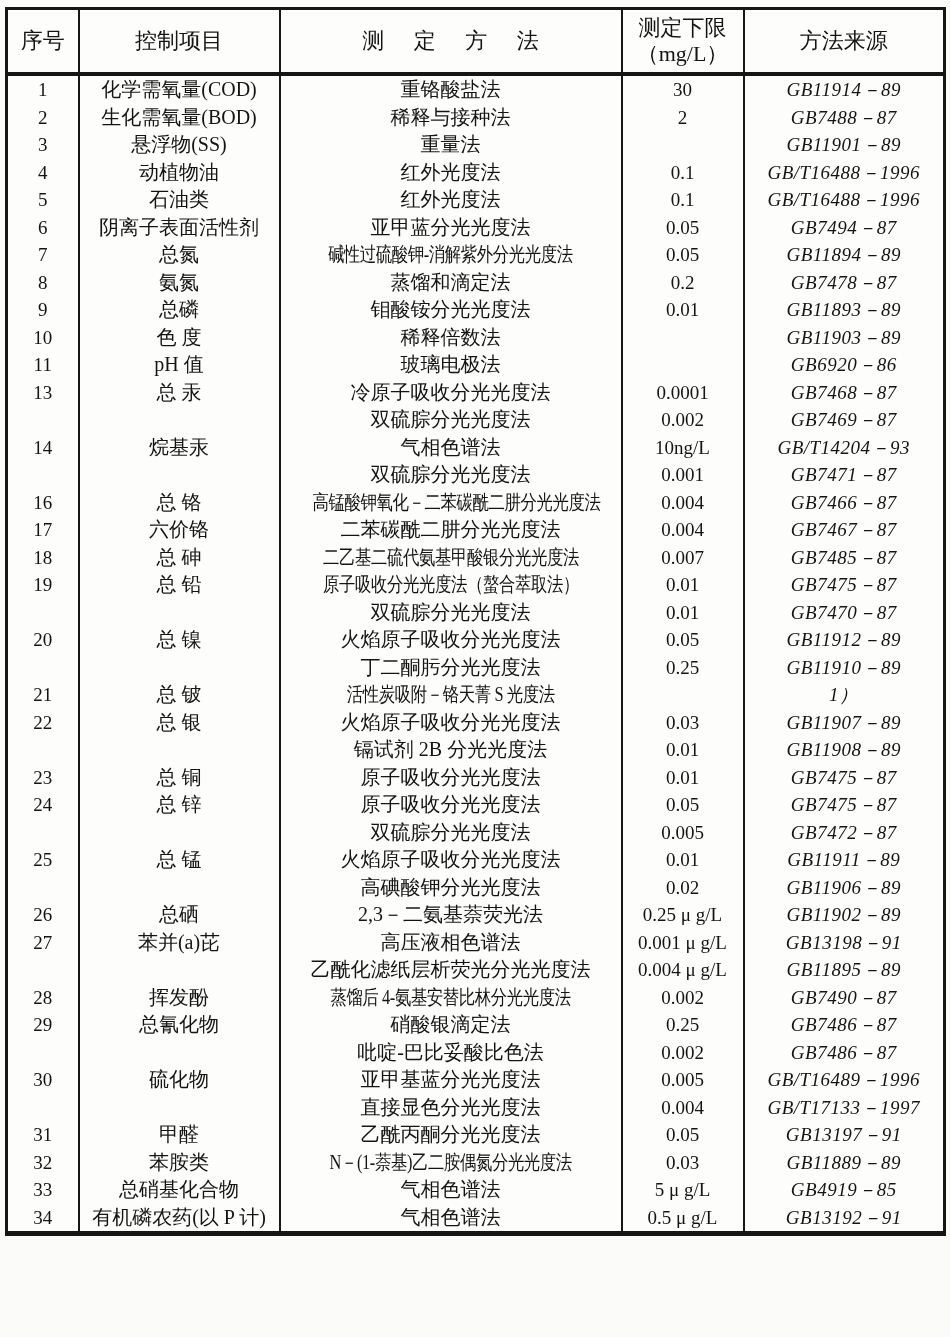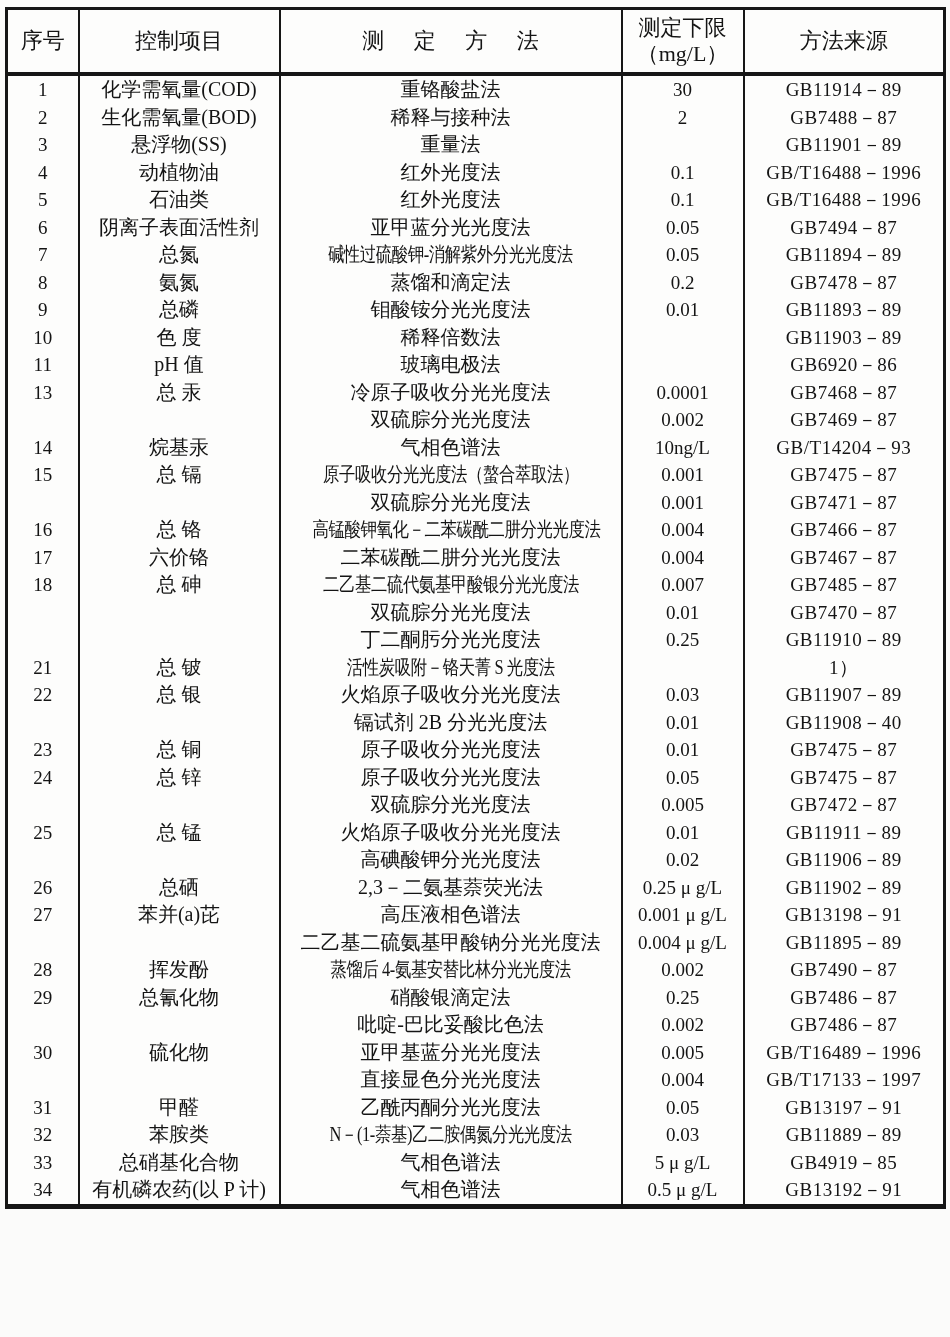--- a/index.html
+++ b/index.html
@@ -43,21 +43,21 @@
     line-height:26px;
   }
   thead th .sp{letter-spacing:12px;margin-left:12px;}
   tbody td{
     height:27.5px;
     font-size:20px;
     line-height:27.5px;
   }
   tbody td.no{font-size:19px;}
   tbody td.limit{font-size:19px;}
-  tbody td.source{font-size:19px;letter-spacing:0.5px;}
+  tbody td.source{font-size:19px;letter-spacing:0.5px;font-style:italic;}
   tbody td .condensed{
     display:inline-block;
     transform:scaleX(0.82);
     transform-origin:center;
     letter-spacing:-0.5px;
   }
 </style>
 </head>
 <body>
 
@@ -177,27 +177,20 @@
           <td class="v source">GB7469－87</td>
         </tr>
         <tr>
           <td class="no">14</td>
           <td class="v item">烷基汞</td>
           <td class="v method"><span>气相色谱法</span></td>
           <td class="v limit">10ng/L</td>
           <td class="v source">GB/T14204－93</td>
         </tr>
         <tr>
-          <td class="no">15</td>
-          <td class="v item">总 镉</td>
-          <td class="v method"><span class="condensed">原子吸收分光光度法（螯合萃取法）</span></td>
-          <td class="v limit">0.001</td>
-          <td class="v source">GB7475－87</td>
-        </tr>
-        <tr>
           <td class="no"></td>
           <td class="v item"></td>
           <td class="v method"><span>双硫腙分光光度法</span></td>
           <td class="v limit">0.001</td>
           <td class="v source">GB7471－87</td>
         </tr>
         <tr>
           <td class="no">16</td>
           <td class="v item">总 铬</td>
           <td class="v method"><span class="condensed">高锰酸钾氧化－二苯碳酰二肼分光光度法</span></td>
@@ -212,25 +205,39 @@
           <td class="v source">GB7467－87</td>
         </tr>
         <tr>
           <td class="no">18</td>
           <td class="v item">总 砷</td>
           <td class="v method"><span class="condensed">二乙基二硫代氨基甲酸银分光光度法</span></td>
           <td class="v limit">0.007</td>
           <td class="v source">GB7485－87</td>
         </tr>
         <tr>
+          <td class="no">19</td>
+          <td class="v item">总 铅</td>
+          <td class="v method"><span class="condensed">原子吸收分光光度法（螯合萃取法）</span></td>
+          <td class="v limit">0.01</td>
+          <td class="v source">GB7475－87</td>
+        </tr>
+        <tr>
           <td class="no"></td>
           <td class="v item"></td>
           <td class="v method"><span>双硫腙分光光度法</span></td>
           <td class="v limit">0.01</td>
           <td class="v source">GB7470－87</td>
+        </tr>
+        <tr>
+          <td class="no">20</td>
+          <td class="v item">总 镍</td>
+          <td class="v method"><span>火焰原子吸收分光光度法</span></td>
+          <td class="v limit">0.05</td>
+          <td class="v source">GB11912－89</td>
         </tr>
         <tr>
           <td class="no"></td>
           <td class="v item"></td>
           <td class="v method"><span>丁二酮肟分光光度法</span></td>
           <td class="v limit">0.25</td>
           <td class="v source">GB11910－89</td>
         </tr>
         <tr>
           <td class="no">21</td>
@@ -244,21 +251,21 @@
           <td class="v item">总 银</td>
           <td class="v method"><span>火焰原子吸收分光光度法</span></td>
           <td class="v limit">0.03</td>
           <td class="v source">GB11907－89</td>
         </tr>
         <tr>
           <td class="no"></td>
           <td class="v item"></td>
           <td class="v method"><span>镉试剂 2B 分光光度法</span></td>
           <td class="v limit">0.01</td>
-          <td class="v source">GB11908－40</td>
+          <td class="v source">GB11908－89</td>
         </tr>
         <tr>
           <td class="no">23</td>
           <td class="v item">总 铜</td>
           <td class="v method"><span>原子吸收分光光度法</span></td>
           <td class="v limit">0.01</td>
           <td class="v source">GB7475－87</td>
         </tr>
         <tr>
           <td class="no">24</td>
@@ -298,21 +305,21 @@
         <tr>
           <td class="no">27</td>
           <td class="v item">苯并(a)芘</td>
           <td class="v method"><span>高压液相色谱法</span></td>
           <td class="v limit">0.001 μ g/L</td>
           <td class="v source">GB13198－91</td>
         </tr>
         <tr>
           <td class="no"></td>
           <td class="v item"></td>
-          <td class="v method"><span>二乙基二硫氨基甲酸钠分光光度法</span></td>
+          <td class="v method"><span>乙酰化滤纸层析荧光分光光度法</span></td>
           <td class="v limit">0.004 μ g/L</td>
           <td class="v source">GB11895－89</td>
         </tr>
         <tr>
           <td class="no">28</td>
           <td class="v item">挥发酚</td>
           <td class="v method"><span class="condensed">蒸馏后 4-氨基安替比林分光光度法</span></td>
           <td class="v limit">0.002</td>
           <td class="v source">GB7490－87</td>
         </tr>

